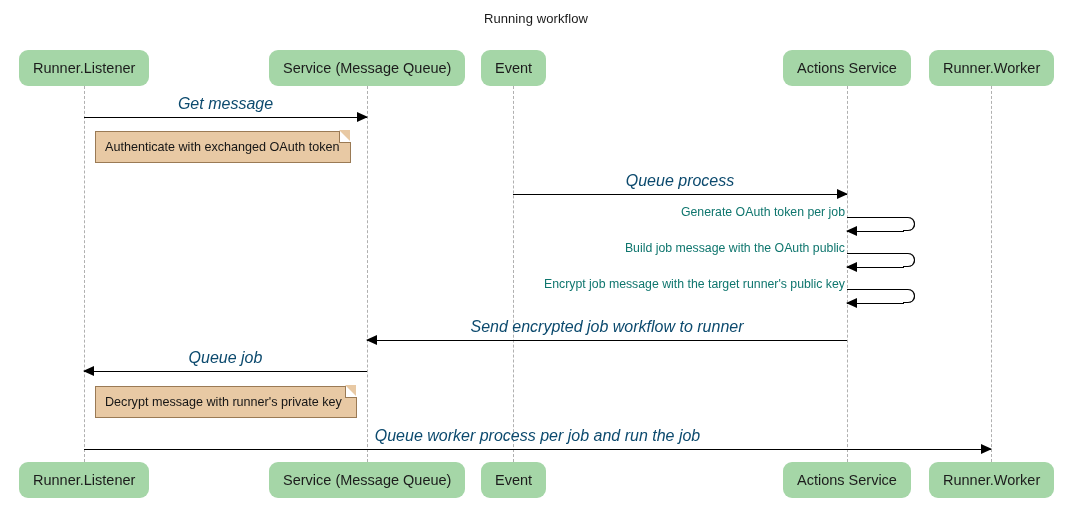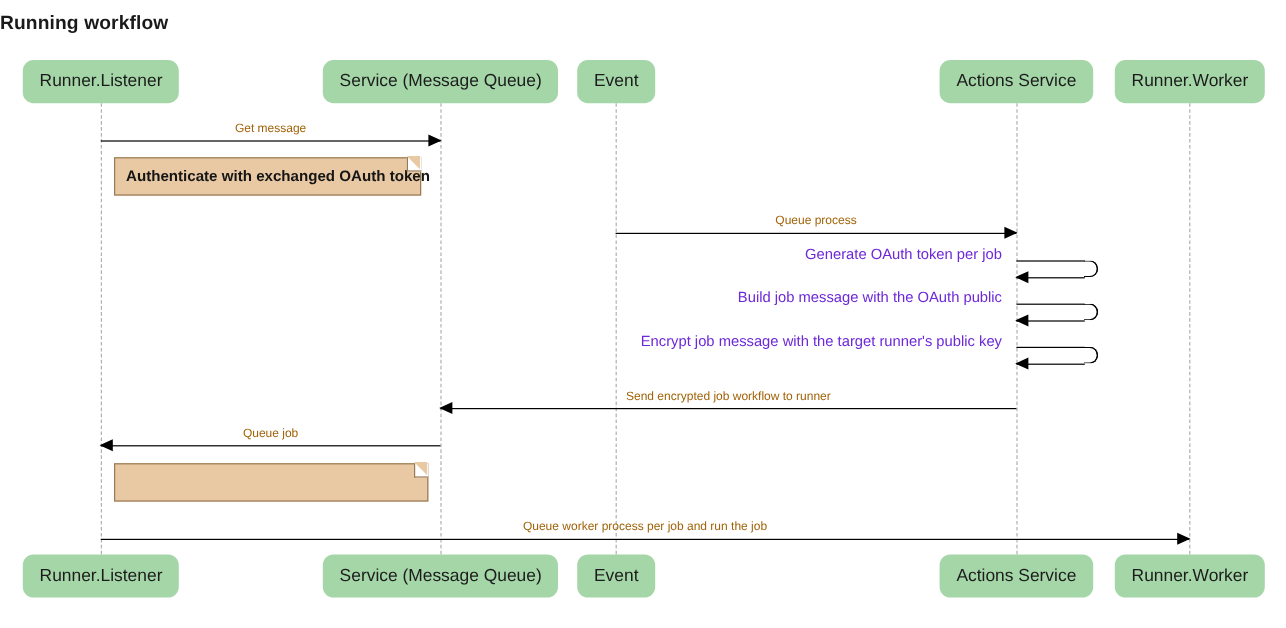--- a/index.html
+++ b/index.html
@@ -6,21 +6,22 @@
   body{
     width:1072px;height:523px;
     background:#ffffff;
     font-family:"Liberation Sans", sans-serif;
     overflow:hidden;
   }
   #stage{position:relative;width:1072px;height:523px;}
 
   #title{
     position:absolute;left:0;top:11px;width:1072px;
-    font-size:16px;font-weight:bold;color:#1a1a1a;
+    text-align:center;
+    font-size:13px;font-weight:normal;color:#1a1a1a;
     letter-spacing:0.1px;
   }
 
   .lifeline{
     position:absolute;width:0;
     border-left:1px dashed #b0b0b0;
   }
 
   .actor{
     position:absolute;
@@ -42,22 +43,22 @@
   .msg .head{
     position:absolute;top:-5px;
     width:0;height:0;
     border-top:5.5px solid transparent;
     border-bottom:5.5px solid transparent;
   }
   .msg.right .head{right:-1px;border-left:11px solid #000;}
   .msg.left  .head{left:-1px; border-right:11px solid #000;}
   .msg .label{
     position:absolute;bottom:4px;
-    font-size:10px;color:#a16207;white-space:nowrap;
-    left:50%;transform:translateX(-50%);
+    font-size:16px;color:#0c4a6e;white-space:nowrap;
+    left:50%;transform:translateX(-50%);font-style:italic;
   }
 
   
   .loop{position:absolute;}
   .loop .top{
     position:absolute;left:0;top:0;height:0;
     border-top:1.4px solid #000;
   }
   .loop .bot{
     position:absolute;left:0;height:0;
@@ -76,22 +77,22 @@
     left:-1px;
     width:0;height:0;
     border-top:5.5px solid transparent;
     border-bottom:5.5px solid transparent;
     border-right:11px solid #000;
   }
   .loop .label{
     position:absolute;
     right:100%;
     bottom:-2px;
-    margin-right:12px;
-    font-size:12.3px;color:#6d28d9;white-space:nowrap;
+    margin-right:2px;
+    font-size:12.3px;color:#0f766e;white-space:nowrap;
   }
 
   
   .note{
     position:absolute;
     background:#e8c9a4;
     border:1px solid #9a7a55;
     box-sizing:border-box;
     display:flex;align-items:center;
     font-size:12.6px;color:#151515;
@@ -188,22 +189,23 @@
       <div class="loop" style="left: 847px; top: 289px; width: 68px; height: 14px;">
         <div class="top" style="width: 57px;"></div>
         <div class="arc" style="width: 12px; height: 14px; border-top: none; border-bottom: none;"></div>
         <div class="arc" style="width: 12px; height: 14px; border-left: none;"></div>
         <div class="bot" style="width: 57px; top: 14px;"></div>
         <div class="head" style="top: 9px;"></div>
         <div class="label" style="bottom: 12px;">Encrypt job message with the target runner's public key</div>
       </div>
     </div>
   <div id="notes">
-      <div class="note" style="left: 95px; top: 131px; width: 256px; height: 32px; font-weight: bold;">
+      <div class="note" style="left: 95px; top: 131px; width: 256px; height: 32px;">
         <span>Authenticate with exchanged OAuth token</span>
         <span class="fold"></span>
       </div>
       <div class="note" style="left: 95px; top: 386px; width: 262px; height: 32px;">
+        <span>Decrypt message with runner's private key</span>
         <span class="fold"></span>
       </div>
     </div>
 
 </div>
 
 </body></html>

